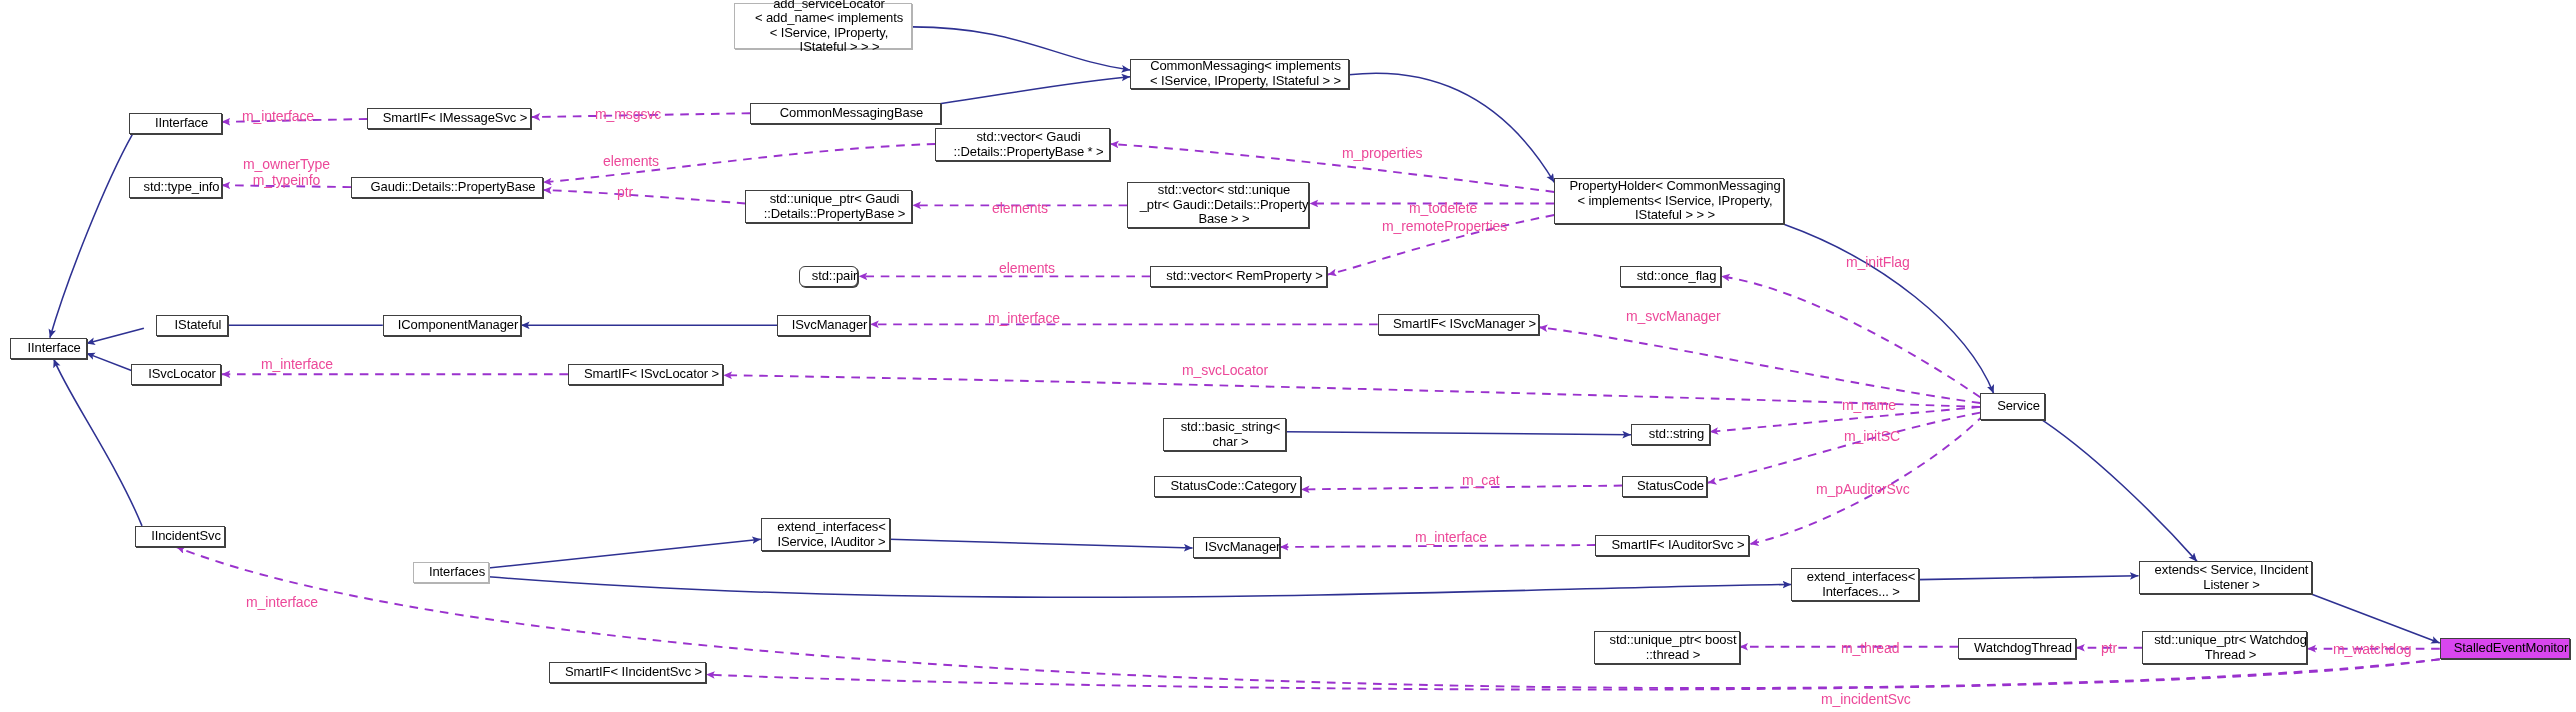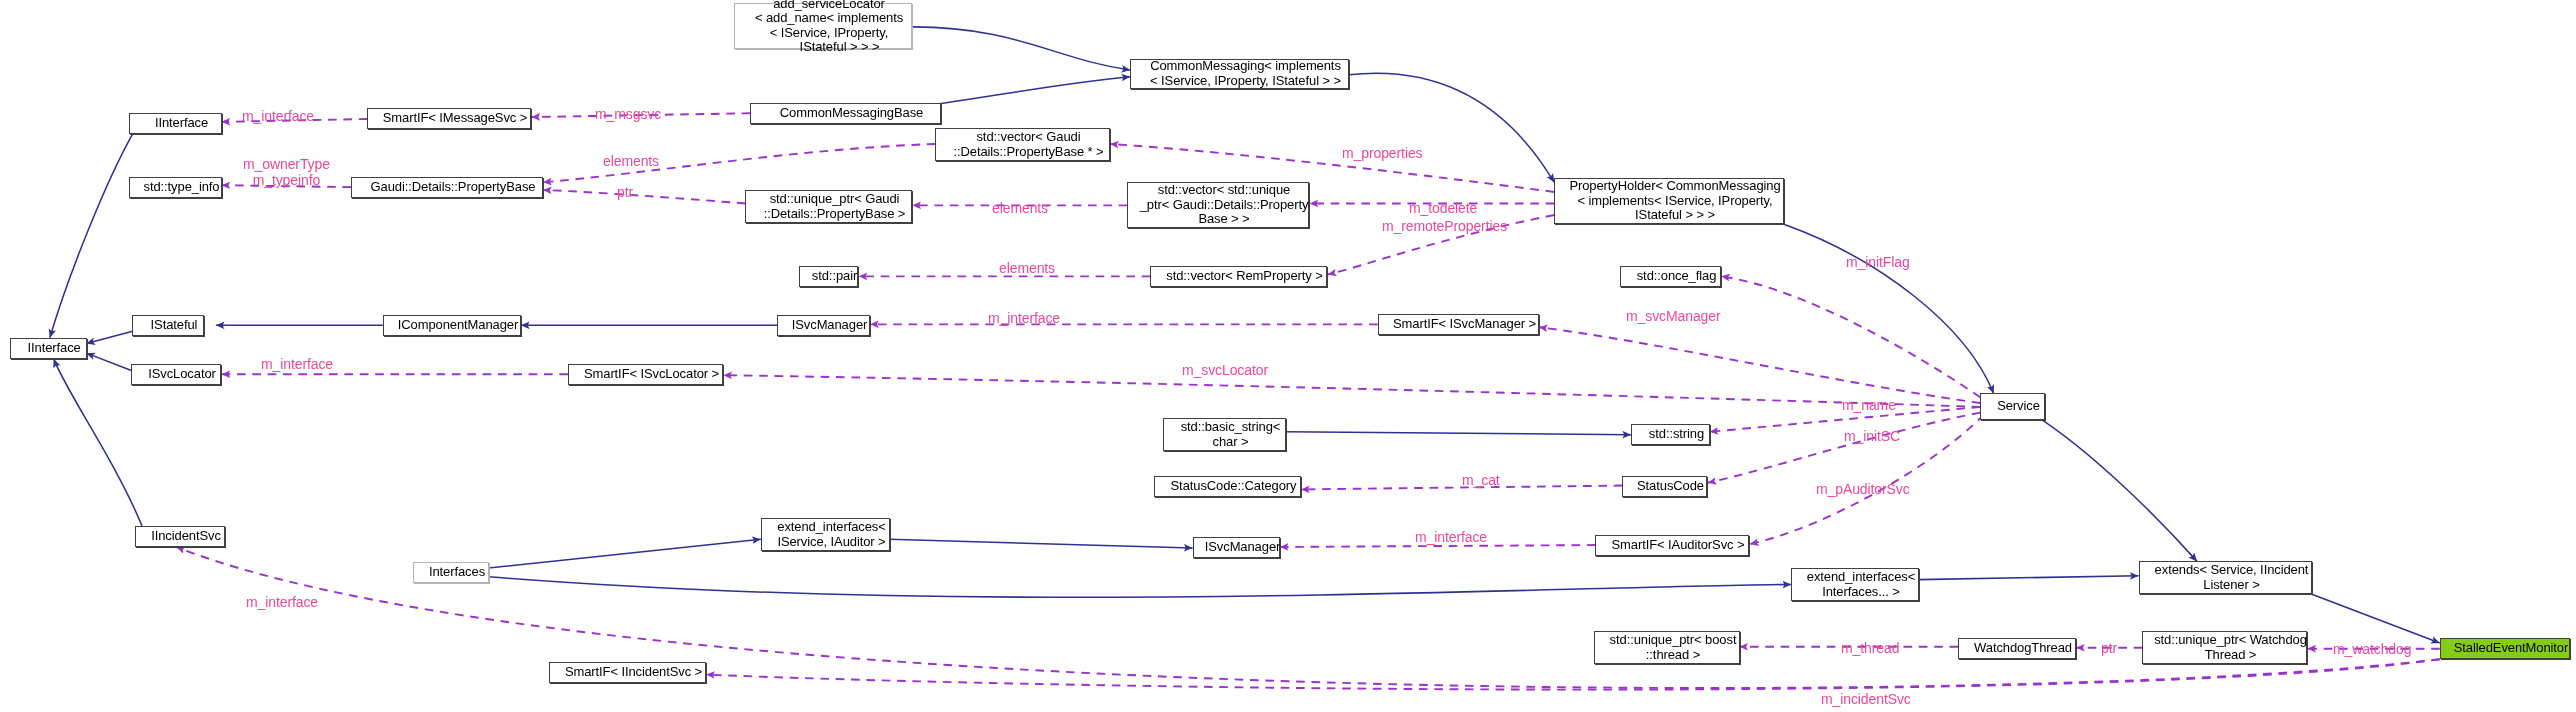--- a/index.html
+++ b/index.html
@@ -19,21 +19,21 @@
     line-height:1.12;
     white-space:pre;
     letter-spacing:-0.1px;
     padding-left:12px;
   }
   .nodebox.tmpl{
     border:1px solid #b4b4b4;
     box-shadow:1px 1px 0 0 #b4b4b4;
   }
   .nodebox.current{
-    background:#84cc16;
+    background:#d946ef;
     border:1px solid #404040;
   }
   .edgelabel{
     position:absolute;
     font-size:14px;
     color:#ec4899;
     white-space:pre;
     line-height:1.12;
     text-align:center;
     letter-spacing:-0.1px;
@@ -114,25 +114,25 @@
       <div class="nodebox" style="left: 129px; top: 177px; width: 93px; height: 21px;">std::type_info</div>
       <div class="nodebox" style="left: 351px; top: 177px; width: 192px; height: 21px;">Gaudi::Details::PropertyBase</div>
       <div class="nodebox" style="left: 745px; top: 190px; width: 167px; height: 33px;">std::unique_ptr&lt; Gaudi
 ::Details::PropertyBase &gt;</div>
       <div class="nodebox" style="left: 1127px; top: 182px; width: 182px; height: 46px;">std::vector&lt; std::unique
 _ptr&lt; Gaudi::Details::Property
 Base &gt; &gt;</div>
       <div class="nodebox" style="left: 1554px; top: 178px; width: 230px; height: 46px;">PropertyHolder&lt; CommonMessaging
 &lt; implements&lt; IService, IProperty,
 IStateful &gt; &gt; &gt;</div>
-      <div class="nodebox" style="left: 799px; top: 266px; width: 59px; height: 21px;">std::pair</div>
+      <div class="nodebox" style="left: 799px; top: 266px; width: 59px; height: 21px; border-radius: 6px;">std::pair</div>
       <div class="nodebox" style="left: 1150px; top: 266px; width: 177px; height: 21px;">std::vector&lt; RemProperty &gt;</div>
       <div class="nodebox" style="left: 1620px; top: 266px; width: 101px; height: 21px;">std::once_flag</div>
       <div class="nodebox" style="left: 9.6px; top: 338px; width: 77px; height: 21px;">IInterface</div>
-      <div class="nodebox" style="left: 132px; top: 315px; width: 72px; height: 21px;">IStateful</div>
+      <div class="nodebox" style="left: 156px; top: 315px; width: 72px; height: 21px;">IStateful</div>
       <div class="nodebox" style="left: 383px; top: 315px; width: 138px; height: 21px;">IComponentManager</div>
       <div class="nodebox" style="left: 777px; top: 315px; width: 93px; height: 21px;">ISvcManager</div>
       <div class="nodebox" style="left: 1378px; top: 314px; width: 161px; height: 21px;">SmartIF&lt; ISvcManager &gt;</div>
       <div class="nodebox" style="left: 131px; top: 364px; width: 90px; height: 21px;">ISvcLocator</div>
       <div class="nodebox" style="left: 568px; top: 364px; width: 155px; height: 21px;">SmartIF&lt; ISvcLocator &gt;</div>
       <div class="nodebox" style="left: 1980px; top: 393px; width: 65px; height: 27px;">Service</div>
       <div class="nodebox" style="left: 1163px; top: 418px; width: 123px; height: 33px;">std::basic_string&lt;
 char &gt;</div>
       <div class="nodebox" style="left: 1631px; top: 424px; width: 79px; height: 21px;">std::string</div>
       <div class="nodebox" style="left: 1154px; top: 476px; width: 147px; height: 21px;">StatusCode::Category</div>

